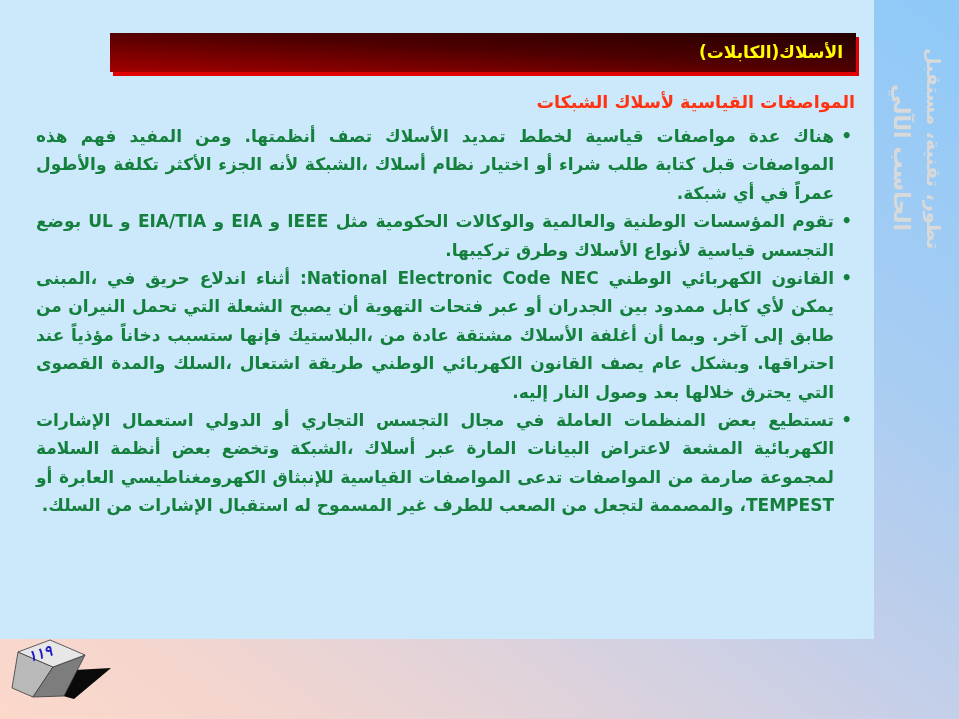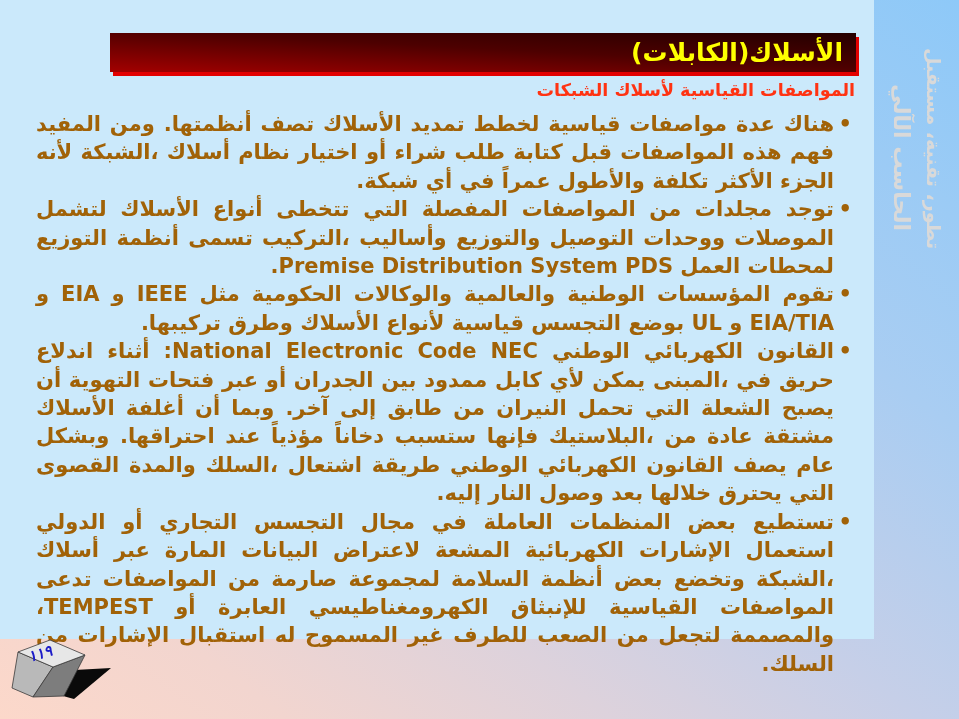--- a/index.html
+++ b/index.html
@@ -25,46 +25,46 @@
   .title-bar {
     position: absolute; left: 110px; top: 33px;
     width: 746px; height: 39px;
     background: linear-gradient(to bottom left, #240000 0%, #4d0000 45%, #7c0000 75%, #a30000 100%);
     box-shadow: 3px 4px 0 0 #e30000;
     direction: rtl;
     text-align: right;
     padding: 0 13px;
     line-height: 39px;
     color: #ffff00;
-    font-size: 25px;
+    font-size: 17px;
     font-weight: bold;
     white-space: nowrap;
   }
 
   .body-text {
-    position: absolute; top: 78px; right: 19px; left: 36px;
+    position: absolute; top: 90px; right: 19px; left: 36px;
     direction: rtl;
   }
 
   .heading {
     color: #ff3312;
     font-size: 17.5px;
     font-weight: bold;
     text-align: right;
     margin-bottom: 8px;
     line-height: 24px;
   }
 
   ul.bullets { list-style: none; }
   ul.bullets li {
     position: relative;
     padding-right: 21px;
-    font-size: 21px;
+    font-size: 17px;
     font-weight: bold;
-    color: #a16207;
+    color: #15803d;
     line-height: 28.4px;
     text-align: justify;
   }
   ul.bullets li::before {
     content: "\2022";
     position: absolute;
     right: 3px; top: 0;
   }
 
   
@@ -92,21 +92,20 @@
 
   <div class="content-area">
 
     <div class="title-bar">الأسلاك(الكابلات)</div>
 
     <div class="body-text">
       <div class="heading">المواصفات القياسية لأسلاك الشبكات</div>
 
       <ul class="bullets">
         <li>هناك عدة مواصفات قياسية لخطط تمديد الأسلاك تصف أنظمتها. ومن المفيد فهم هذه المواصفات قبل كتابة طلب شراء أو اختيار نظام أسلاك ،الشبكة لأنه الجزء الأكثر تكلفة والأطول عمراً في أي شبكة.</li>
-        <li>توجد مجلدات من المواصفات المفصلة التي تتخطى أنواع الأسلاك لتشمل الموصلات ووحدات التوصيل والتوزيع وأساليب ،التركيب تسمى أنظمة التوزيع لمحطات العمل Premise Distribution System PDS.</li>
         <li>تقوم المؤسسات الوطنية والعالمية والوكالات الحكومية مثل IEEE و EIA و EIA/TIA و UL بوضع التجسس قياسية لأنواع الأسلاك وطرق تركيبها.</li>
         <li>القانون الكهربائي الوطني National Electronic Code NEC: أثناء اندلاع حريق في ،المبنى يمكن لأي كابل ممدود بين الجدران أو عبر فتحات التهوية أن يصبح الشعلة التي تحمل النيران من طابق إلى آخر. وبما أن أغلفة الأسلاك مشتقة عادة من ،البلاستيك فإنها ستسبب دخاناً مؤذياً عند احتراقها. وبشكل عام يصف القانون الكهربائي الوطني طريقة اشتعال ،السلك والمدة القصوى التي يحترق خلالها بعد وصول النار إليه.</li>
         <li>تستطيع بعض المنظمات العاملة في مجال التجسس التجاري أو الدولي استعمال الإشارات الكهربائية المشعة لاعتراض البيانات المارة عبر أسلاك ،الشبكة وتخضع بعض أنظمة السلامة لمجموعة صارمة من المواصفات تدعى المواصفات القياسية للإنبثاق الكهرومغناطيسي العابرة أو TEMPEST، والمصممة لتجعل من الصعب للطرف غير المسموح له استقبال الإشارات من السلك.</li>
       </ul>
     </div>
   </div>
 
   <div class="side-caption inner">الحاسب الآلي</div>
 
   <div class="side-caption outer">تطور، تقنية، مستقبل</div>

